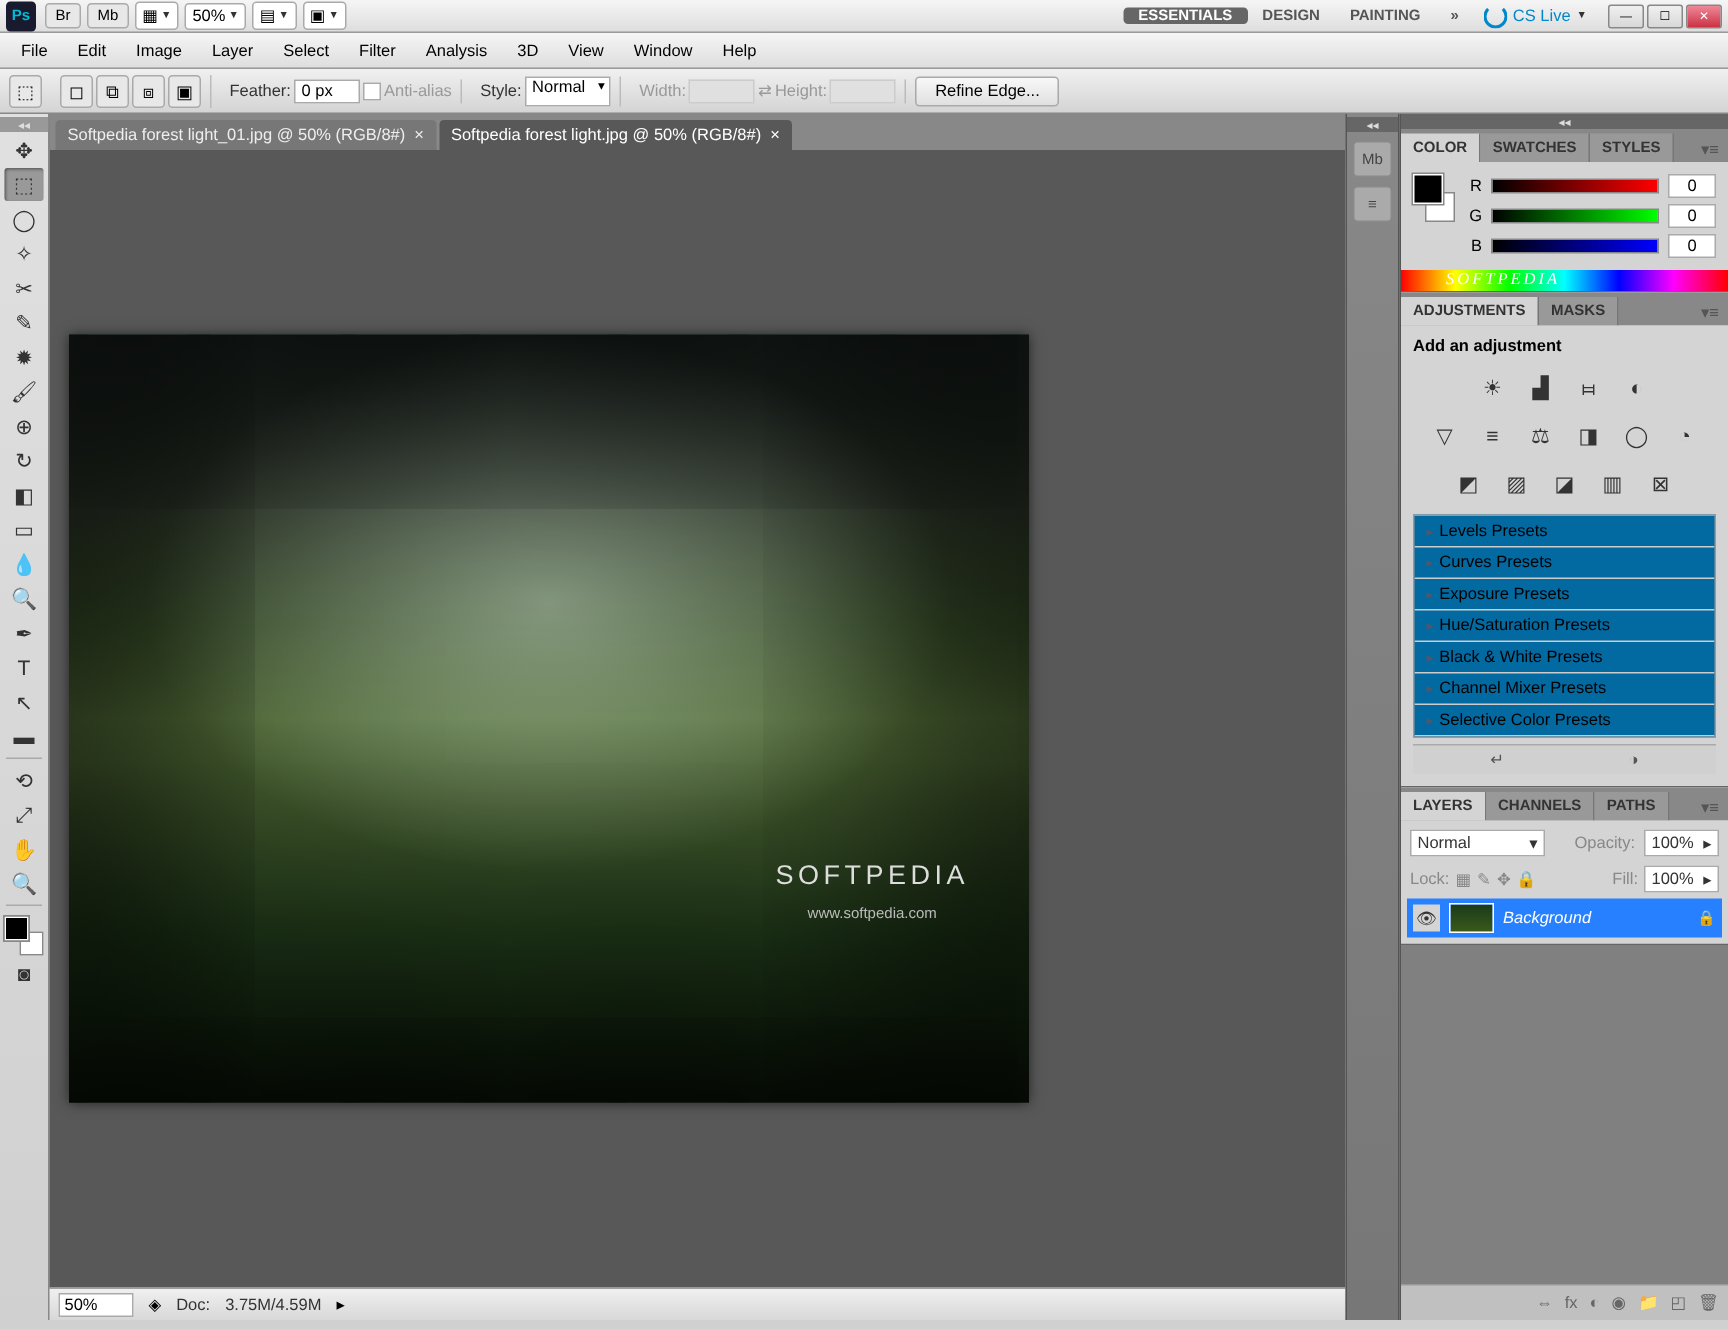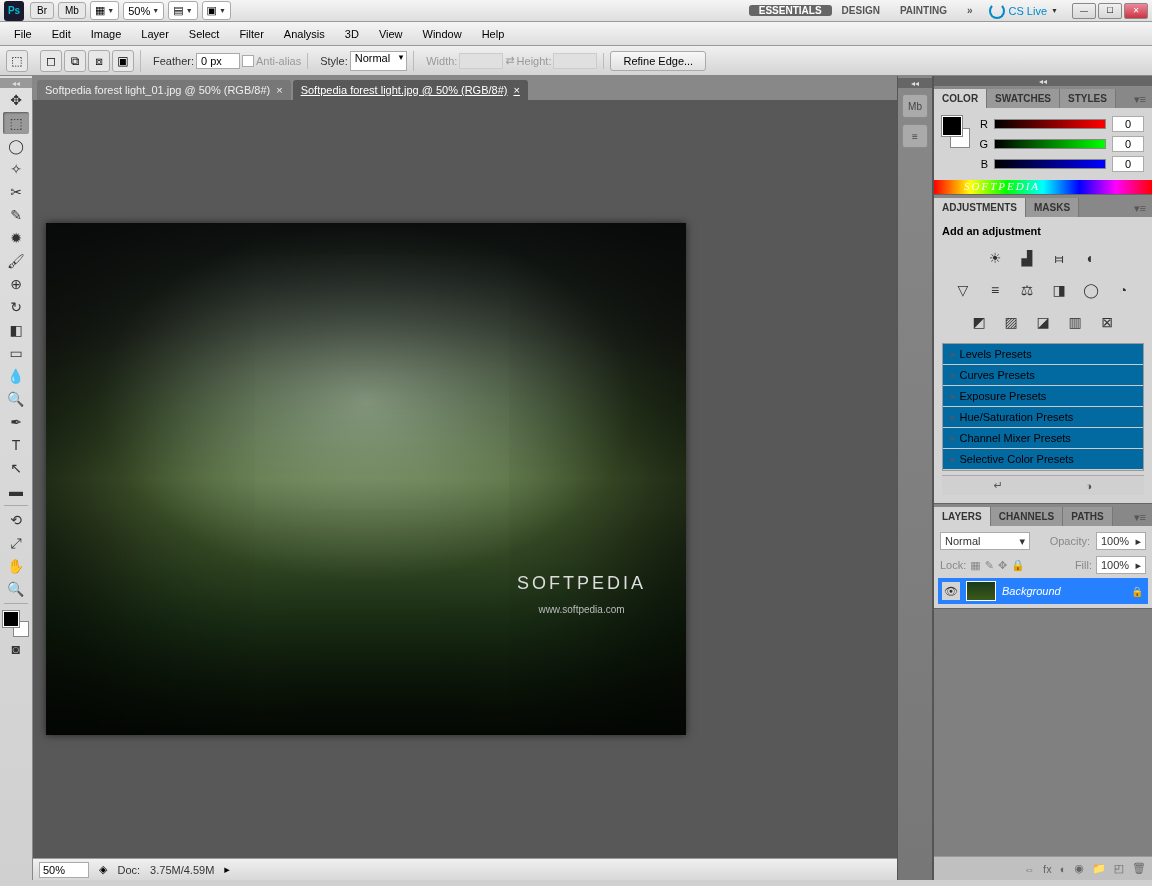--- a/index.html
+++ b/index.html
@@ -34,21 +34,21 @@
 .toolbox-collapse { height: 10px; width: 100%; background: #999; cursor: pointer; display:flex;align-items:center;justify-content:center;color:#ddd;font-size:8px;}
 .tool { width: 26px; height: 22px; border-radius: 2px; cursor: pointer; display: flex; align-items: center; justify-content: center; font-size: 14px; color: #333; position: relative; }
 .tool.active { background: #999; box-shadow: inset 1px 1px 2px rgba(0,0,0,.4); }
 .tool-divider { width: 24px; height: 1px; background: #aaa; margin: 2px 0; }
 .swatch-area { width: 26px; height: 26px; position: relative; margin-top: 4px; }
 .swatch-fg { width: 16px; height: 16px; background: #000; border: 1px solid #fff; box-shadow: 0 0 0 1px #888; position: absolute; top: 0; left: 0; z-index: 2; }
 .swatch-bg { width: 16px; height: 16px; background: #fff; border: 1px solid #888; position: absolute; bottom: 0; right: 0; }
 .canvas-area { flex: 1; background: #585858; display: flex; flex-direction: column; }
 .tabs { height: 24px; background: #888; display: flex; align-items: flex-end; padding-left: 4px; }
 .tab { padding: 4px 8px; background: #777; color: #eee; border-radius: 3px 3px 0 0; margin-right: 2px; font-size: 11px; cursor: pointer; display: flex; align-items: center; gap: 6px; }
-.tab.active { background: #585858; color: #fff; text-decoration: underline; }
+.tab.active { background: #585858; color: #fff; }
 .tab-close { cursor: pointer; font-size: 11px; }
 .canvas { flex: 1; display: flex; align-items: center; justify-content: flex-start; overflow: hidden; padding-left: 13px; }
 .image { width: 640px; height: 512px; background-color: #1a2a1a; background-image: radial-gradient(ellipse 60% 50% at 50% 35%, rgba(200,220,200,0.55), rgba(50,90,40,0.0) 70%), linear-gradient(to top, #0a1408 0%, #1e3618 22%, #3a5028 38%, #4f6835 50%, #3a502a 62%, #2a3326 78%, #1a2220 100%), repeating-linear-gradient(90deg, rgba(8,16,8,0.6) 0 12px, rgba(8,16,8,0) 12px 80px, rgba(8,16,8,0.6) 80px 94px, rgba(8,16,8,0) 94px 180px); box-shadow: 0 0 8px rgba(0,0,0,.6); position: relative; overflow:hidden;}
 .image::after{content:"";position:absolute;inset:0;box-shadow:inset 0 0 160px 60px rgba(0,0,0,.8);pointer-events:none;}
 .watermark { position: absolute; right: 40px; bottom: 120px; color: #ddd; text-align: center; font-family: serif; z-index:2;}
 .wm-title { font-size: 18px; letter-spacing: 3px; }
 .wm-url { font-size: 10px; margin-top: 10px; color: #bbb; }
 .statusbar { height: 22px; background: linear-gradient(#f0f0f0,#d8d8d8); border-top: 1px solid #999; display: flex; align-items: center; padding: 0 6px; gap: 10px; }
 .status-item { color: #333; }
 .status-input { width: 50px; height: 16px; border: 1px solid #aaa; background: #fff; padding: 0 3px; }
@@ -300,20 +300,21 @@
           <div class="adj-icon">▨</div>
           <div class="adj-icon">◪</div>
           <div class="adj-icon">▥</div>
           <div class="adj-icon">⊠</div>
         </div>
         <div class="presets">
           <div class="preset">Levels Presets</div>
           <div class="preset">Curves Presets</div>
           <div class="preset">Exposure Presets</div>
           <div class="preset">Hue/Saturation Presets</div>
+          <div class="preset">Black &amp; White Presets</div>
           <div class="preset">Channel Mixer Presets</div>
           <div class="preset">Selective Color Presets</div>
         </div>
         <div class="adj-foot">
           <span>↵</span>
           <span>◑</span>
         </div>
       </div>
     </div>
 

